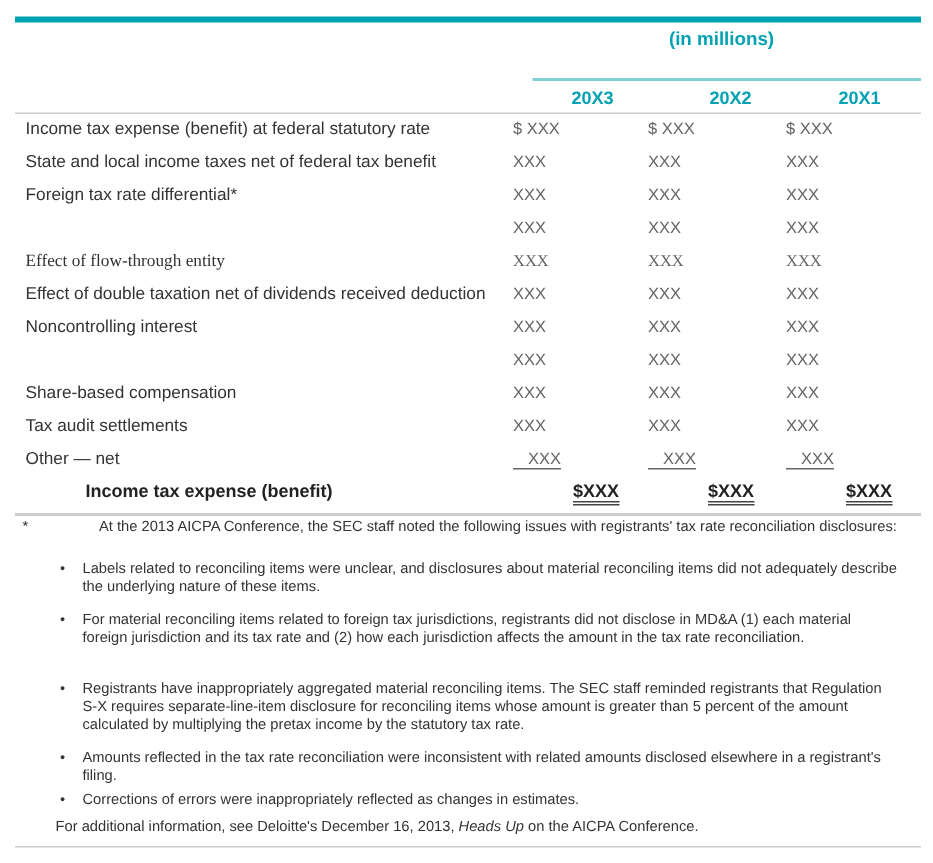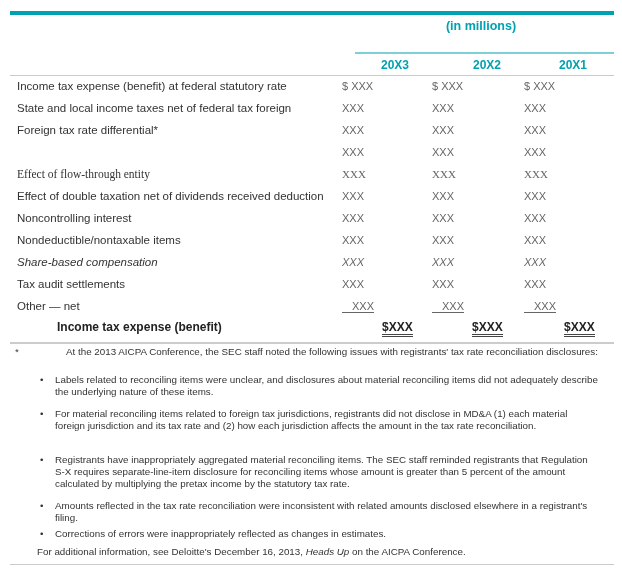--- a/index.html
+++ b/index.html
@@ -42,21 +42,21 @@
 <div class="hdr-bottom"></div>
 
 <div id="rows">
     <div class="row" style="top: 80px;">
       <div class="label">Income tax expense (benefit) at federal statutory rate</div>
       <div class="val" style="left: 325px;"><span>$  XXX</span></div>
       <div class="val" style="left: 415px;"><span>$  XXX</span></div>
       <div class="val" style="left: 507px;"><span>$  XXX</span></div>
     </div>
     <div class="row" style="top: 102px;">
-      <div class="label">State and local income taxes net of federal tax foreign</div>
+      <div class="label">State and local income taxes net of federal tax benefit</div>
       <div class="val" style="left: 325px;"><span>XXX</span></div>
       <div class="val" style="left: 415px;"><span>XXX</span></div>
       <div class="val" style="left: 507px;"><span>XXX</span></div>
     </div>
     <div class="row" style="top: 124px;">
       <div class="label">Foreign tax rate differential*</div>
       <div class="val" style="left: 325px;"><span>XXX</span></div>
       <div class="val" style="left: 415px;"><span>XXX</span></div>
       <div class="val" style="left: 507px;"><span>XXX</span></div>
     </div>
@@ -77,26 +77,25 @@
       <div class="val" style="left: 415px;"><span>XXX</span></div>
       <div class="val" style="left: 507px;"><span>XXX</span></div>
     </div>
     <div class="row" style="top: 212px;">
       <div class="label">Noncontrolling interest</div>
       <div class="val" style="left: 325px;"><span>XXX</span></div>
       <div class="val" style="left: 415px;"><span>XXX</span></div>
       <div class="val" style="left: 507px;"><span>XXX</span></div>
     </div>
     <div class="row" style="top: 234px;">
-      <div class="label">Nondeductible/nontaxable items</div>
       <div class="val" style="left: 325px;"><span>XXX</span></div>
       <div class="val" style="left: 415px;"><span>XXX</span></div>
       <div class="val" style="left: 507px;"><span>XXX</span></div>
     </div>
-    <div class="row" style="top: 256px; font-style: italic;">
+    <div class="row" style="top: 256px;">
       <div class="label">Share-based compensation</div>
       <div class="val" style="left: 325px;"><span>XXX</span></div>
       <div class="val" style="left: 415px;"><span>XXX</span></div>
       <div class="val" style="left: 507px;"><span>XXX</span></div>
     </div>
     <div class="row" style="top: 278px;">
       <div class="label">Tax audit settlements</div>
       <div class="val" style="left: 325px;"><span>XXX</span></div>
       <div class="val" style="left: 415px;"><span>XXX</span></div>
       <div class="val" style="left: 507px;"><span>XXX</span></div>

